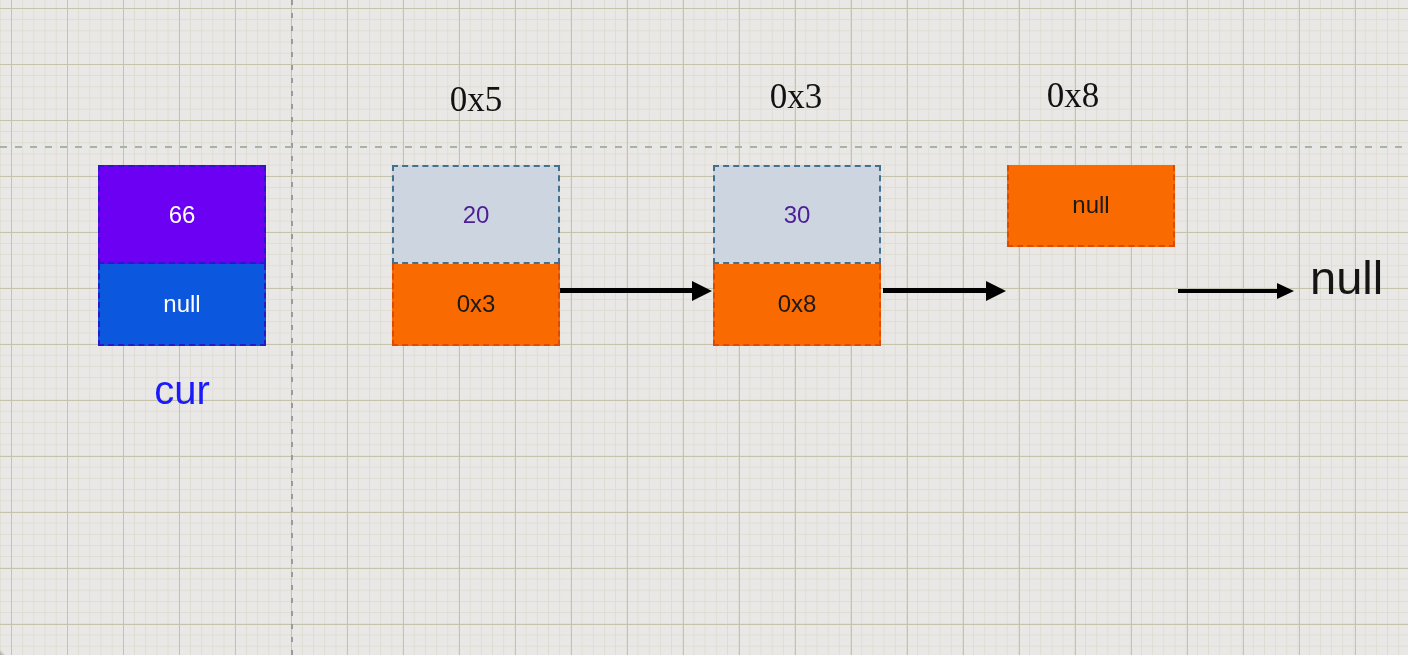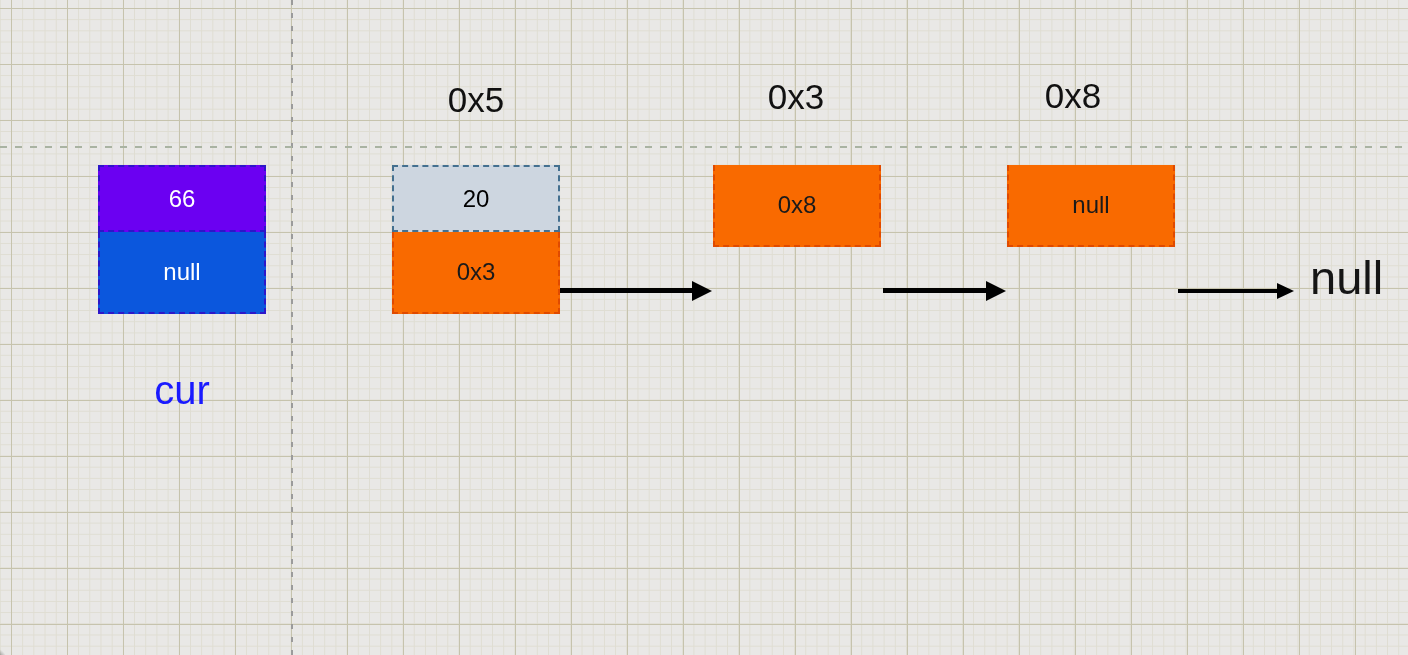--- a/index.html
+++ b/index.html
@@ -29,33 +29,33 @@
     background: repeating-linear-gradient(90deg, #a9b3a2 0 7px, transparent 7px 15px);
   }
 
   
   .node { position:absolute; top:165px; width:168px; }
   .cell {
     box-sizing:border-box;
     display:flex; align-items:center; justify-content:center;
     font-size:24px; line-height:1;
   }
-  .cell.value { height:67px; }
+  .cell.value { height:99px; }
   .cell.next  { height:82px; }
 
   .cur-node .value { background:#6b00f2; border:2px dashed #2c16c9; color:#ffffff; }
   .cur-node .next  { background:#0b57dd; border:2px dashed #2c16c9; border-top:none; color:#ffffff; }
 
-  .list-node .value { background:#cdd6e0; border:2px dashed #44708f; color:#000000; }
+  .list-node .value { background:#cdd6e0; border:2px dashed #44708f; color:#4c1d95; }
   .list-node .next  { background:#f96a00; border:2px dashed #e04a00; border-top:none; color:#1a1a1a; }
 
   
   .addr-label {
     position:absolute; transform:translateX(-50%);
-    font-size:35px; color:#111111; white-space:nowrap;
+    font-size:35px; color:#111111; white-space:nowrap;font-family:Liberation Serif, serif;
   }
   .name-label {
     position:absolute; transform:translateX(-50%);
     font-size:40px; white-space:nowrap;
   }
   .cur-label  { color:#1a1aff; }
   .head-label { color:#fc0204; }
   .terminator {
     position:absolute; left:1310px; top:250px;
     font-size:47px; color:#151515; white-space:nowrap;
@@ -97,20 +97,21 @@
   <div class="node list-node" style="left:392px;">
     <div class="cell value">20</div>
     <div class="cell next">0x3</div>
   </div>
 
   <div class="arrow-shaft" style="left:560px; width:134px;"></div>
   <div class="arrow-head" style="left:692px;"></div>
 
   <div class="addr-label" style="left:796px; top:77px;">0x3</div>
   <div class="node list-node" style="left:713px;">
+    <div class="cell value">30</div>
     <div class="cell next">0x8</div>
   </div>
 
   <div class="arrow-shaft" style="left:883px; width:105px;"></div>
   <div class="arrow-head" style="left:986px;"></div>
 
   <div class="addr-label" style="left:1073px; top:76px;">0x8</div>
   <div class="node list-node" style="left:1007px;">
     <div class="cell next">null</div>
   </div>

